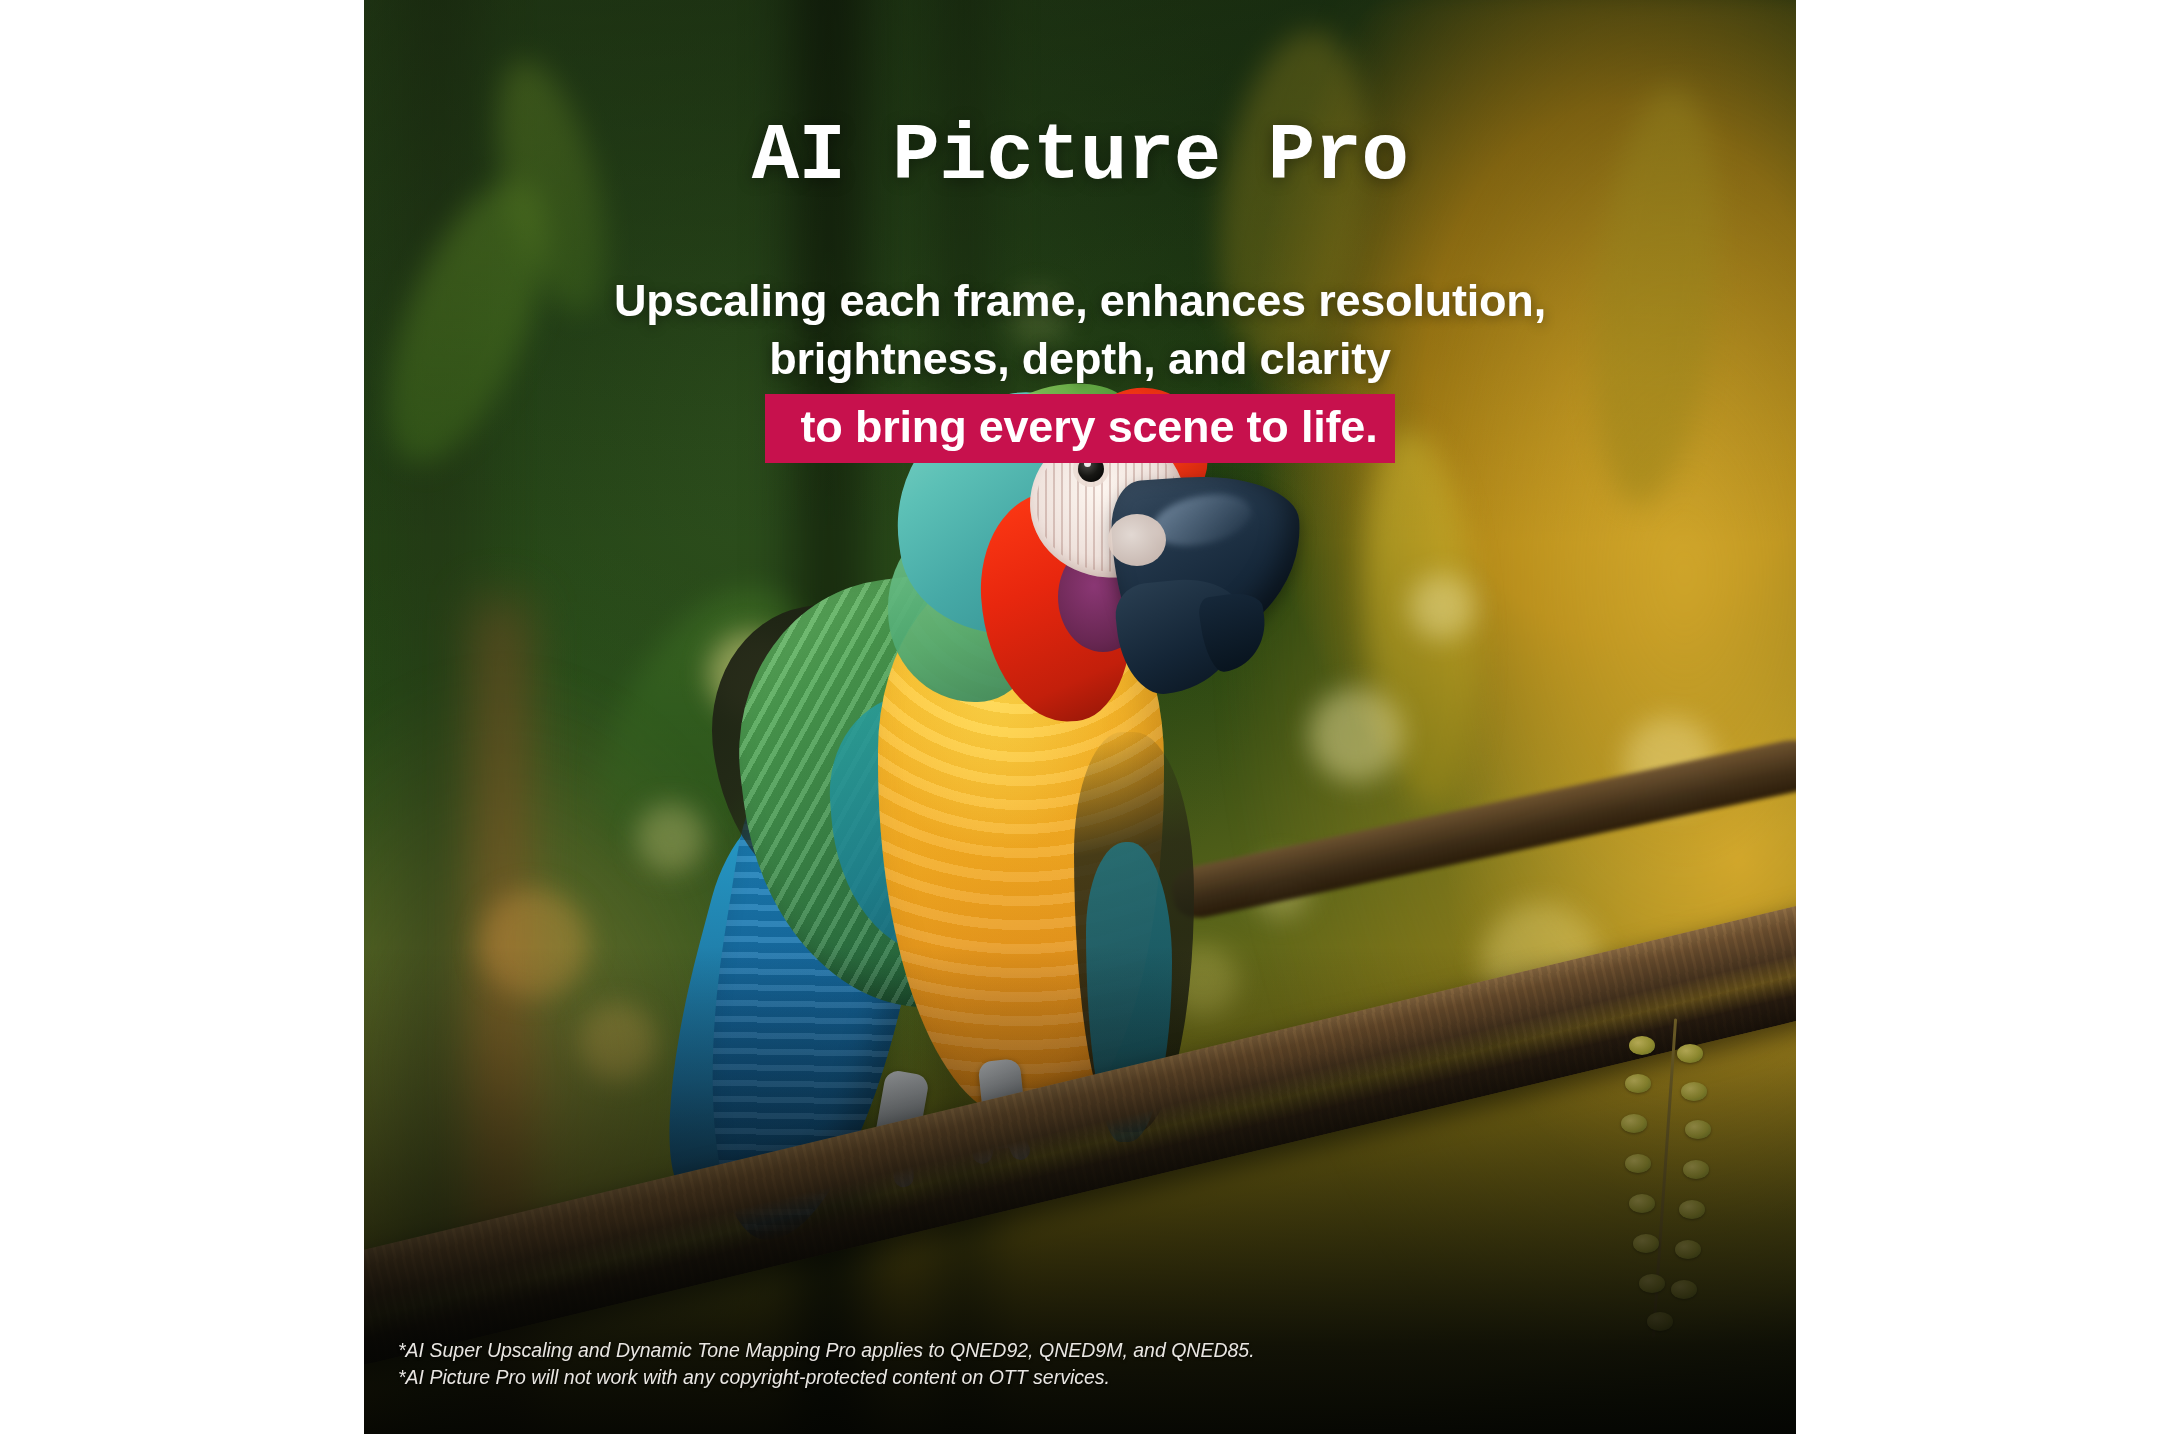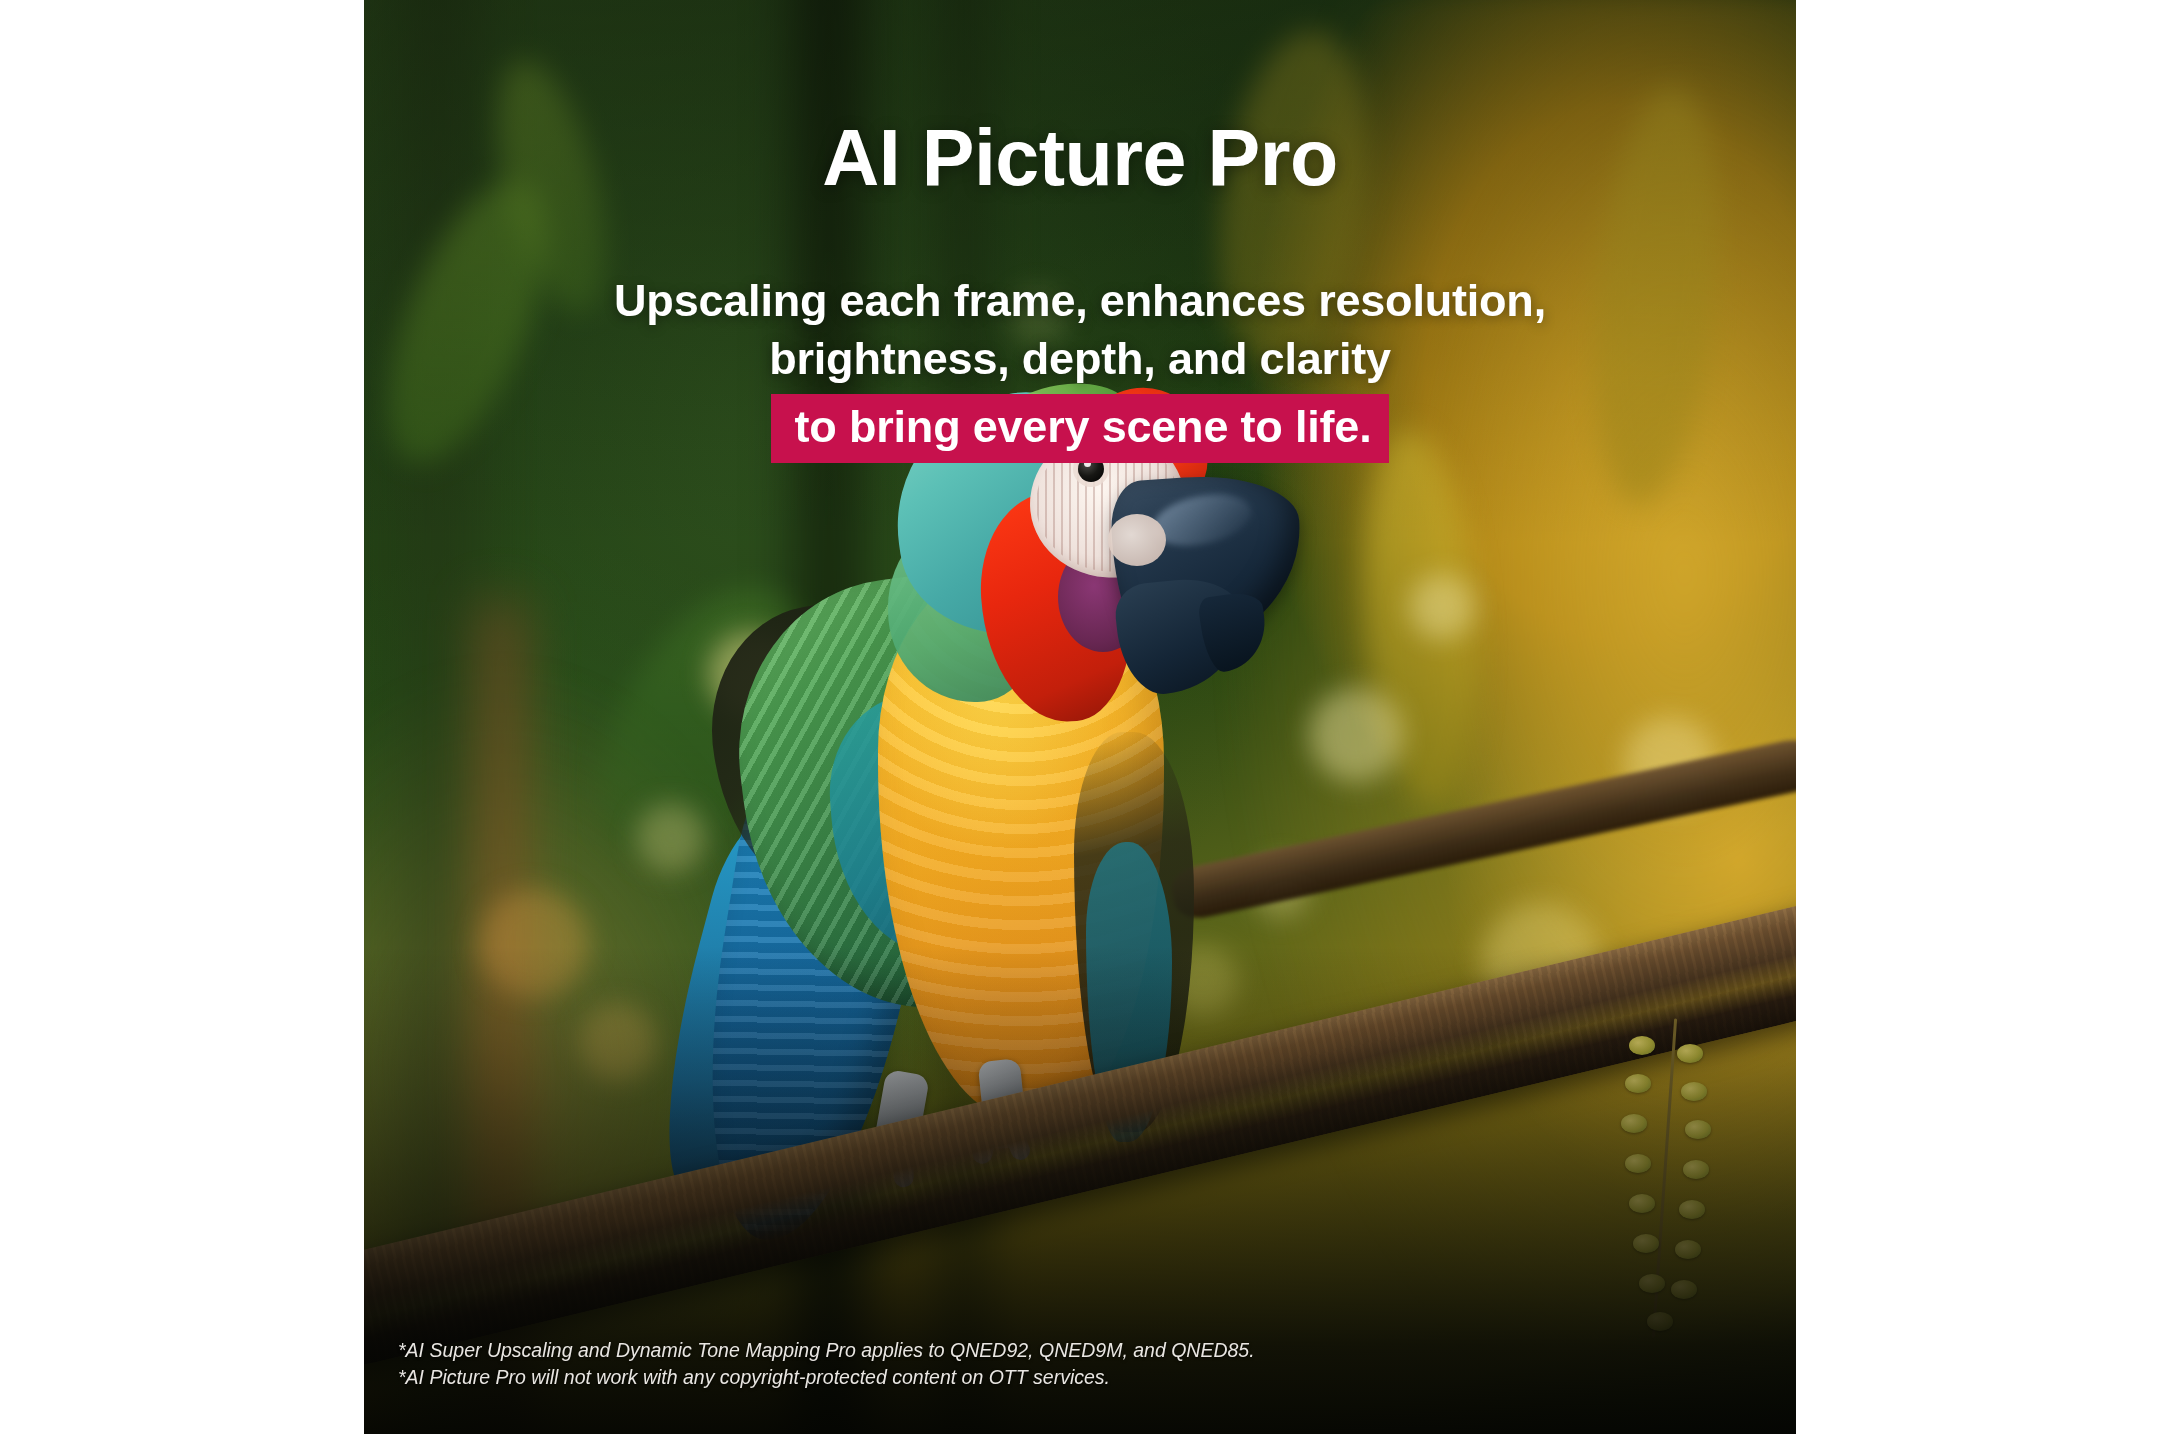--- a/index.html
+++ b/index.html
@@ -335,20 +335,21 @@
     position: absolute;
     left: 0; right: 0;
     top: 118px;
     text-align: center;
     color: #ffffff;
     font-size: 79px;
     font-weight: 700;
     letter-spacing: -0.5px;
     line-height: 1;
     text-shadow: 0 2px 16px rgba(0,0,0,.42);
+    font-family: Liberation Mono, monospace;
   }
   .subline-wrap {
     position: absolute;
     left: 0; right: 0;
     top: 278px;
     text-align: center;
   }
   .subline {
     color: #ffffff;
     font-size: 45px;
@@ -359,21 +360,21 @@
     margin: 0 0 13px 0;
   }
   .subline-hl {
     display: inline-block;
     background: #c7114d;
     color: #ffffff;
     font-size: 45px;
     font-weight: 700;
     line-height: 1.0;
     letter-spacing: -0.2px;
-    padding: 10px 18px 14px 24px;
+    padding: 10px 18px 14px 36px;
     text-shadow: none;
   }
 
   
   .footnotes {
     position: absolute;
     left: 34px;
     bottom: 42px;
     color: #e9e6e2;
     font-size: 19.5px;

